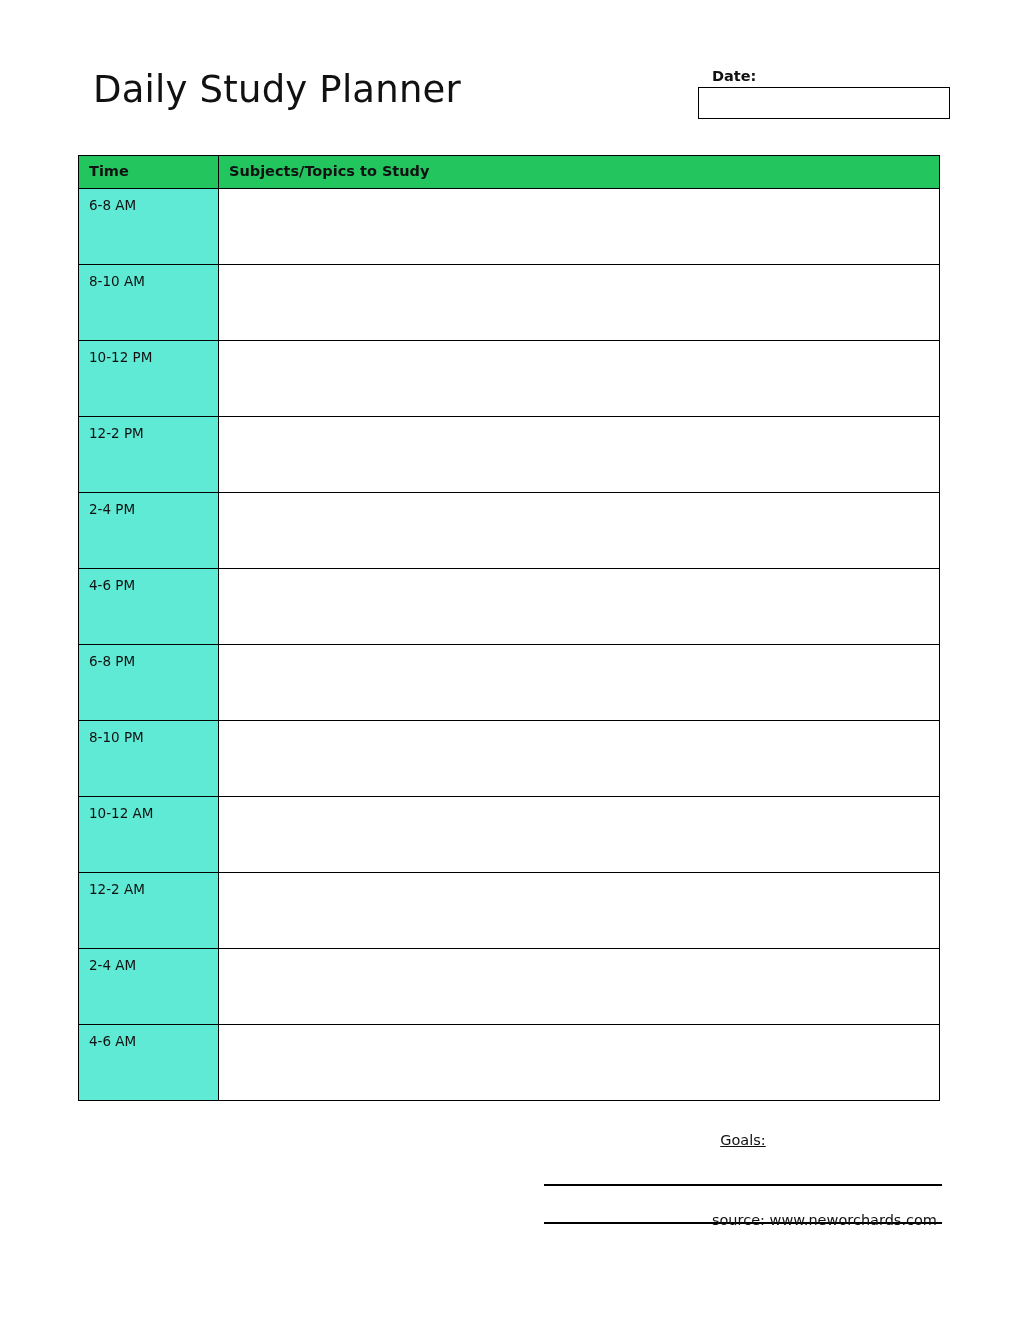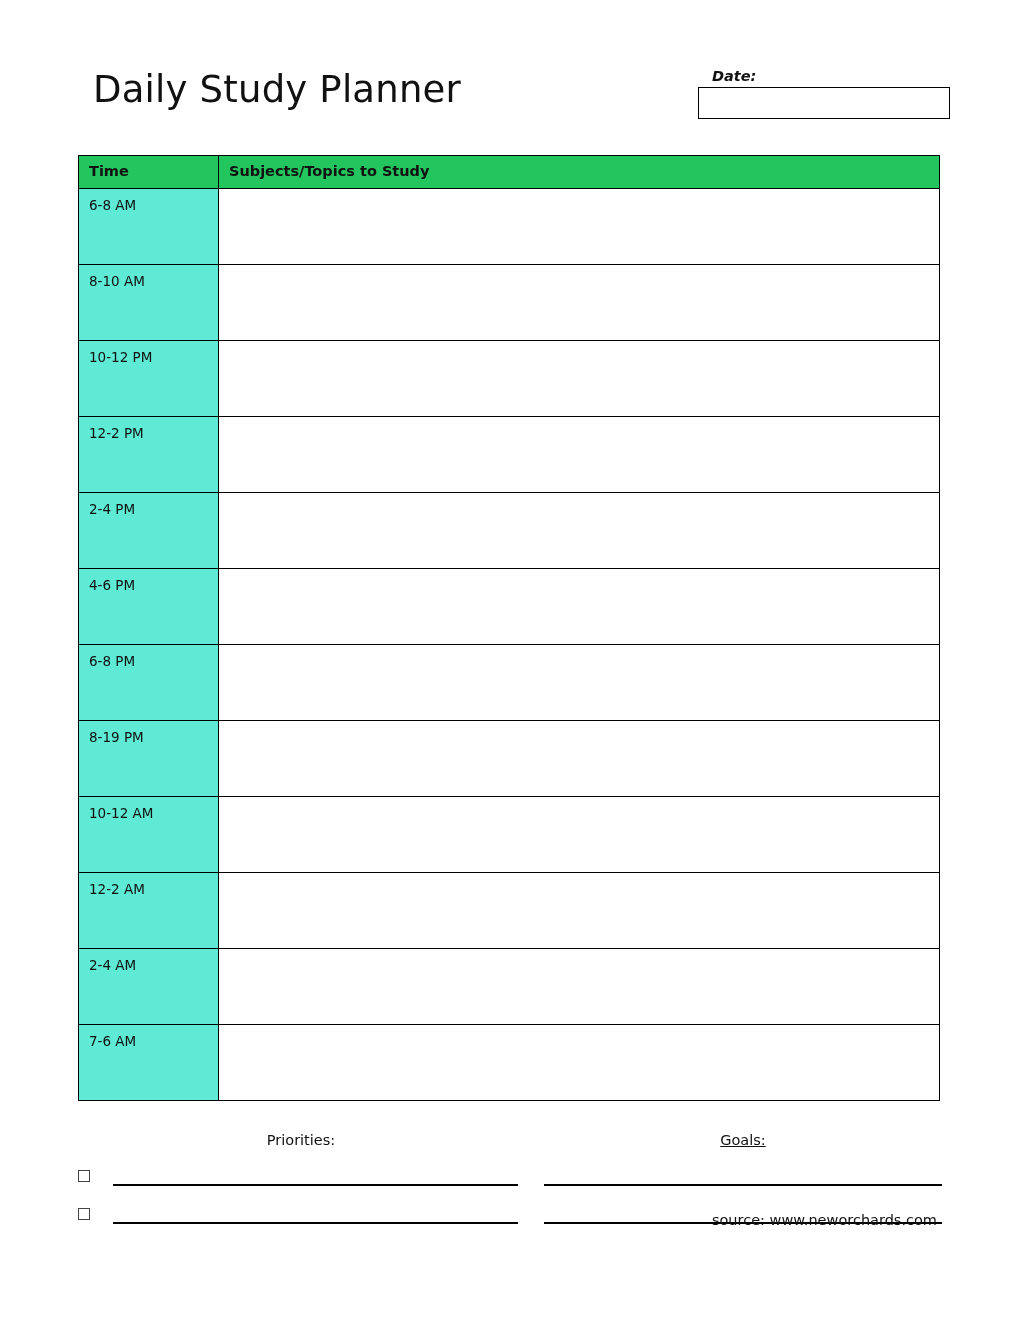--- a/index.html
+++ b/index.html
@@ -48,21 +48,20 @@
     top: 8px;
     width: 254px;
   }
   .date-label {
     font-size: 14.5px;
     font-weight: bold;
     color: #111;
     margin-left: 24px;
     display: block;
     margin-bottom: 3px;
-    font-style: italic;
   }
   .date-box {
     margin-left: 10px;
     width: 252px;
     height: 32px;
     border: 1.6px solid #000;
     background: #fff;
   }
 
   
@@ -208,55 +207,44 @@
       </tr>
       <tr>
         <td class="time-cell">4-6 PM</td>
         <td class="subject-cell"></td>
       </tr>
       <tr>
         <td class="time-cell">6-8 PM</td>
         <td class="subject-cell"></td>
       </tr>
       <tr>
-        <td class="time-cell">8-19 PM</td>
+        <td class="time-cell">8-10 PM</td>
         <td class="subject-cell"></td>
       </tr>
       <tr>
         <td class="time-cell">10-12 AM</td>
         <td class="subject-cell"></td>
       </tr>
       <tr>
         <td class="time-cell">12-2 AM</td>
         <td class="subject-cell"></td>
       </tr>
       <tr>
         <td class="time-cell">2-4 AM</td>
         <td class="subject-cell"></td>
       </tr>
       <tr>
-        <td class="time-cell">7-6 AM</td>
+        <td class="time-cell">4-6 AM</td>
         <td class="subject-cell"></td>
       </tr>
     </tbody>
   </table>
 
   <div class="footer">
 
-    <div class="footer-col col-priorities">
-      <div class="footer-heading">Priorities:</div>
-      <div class="line-row">
-        <span class="checkbox"></span>
-        <span class="rule"></span>
-      </div>
-      <div class="line-row">
-        <span class="checkbox"></span>
-        <span class="rule"></span>
-      </div>
-    </div>
 
     <div class="footer-col col-goals">
       <div class="footer-heading">Goals:</div>
       <div class="line-row">
         <span class="rule"></span>
       </div>
       <div class="line-row">
         <span class="rule"></span>
       </div>
     </div>

